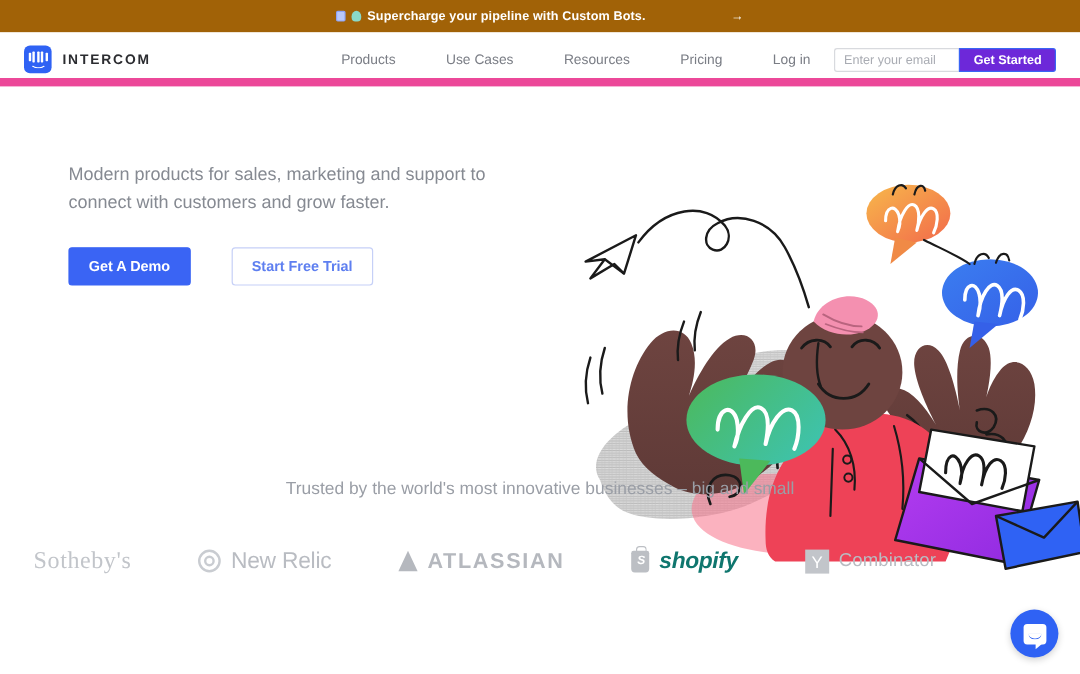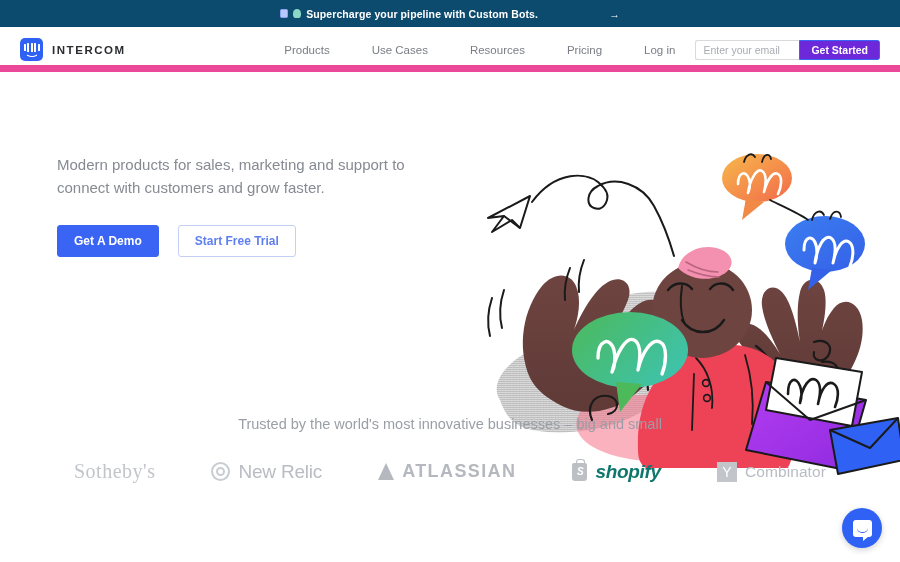--- a/index.html
+++ b/index.html
@@ -7,21 +7,21 @@
     width: 900px; height: 562px;
     background: #ffffff;
     font-family: "Liberation Sans", sans-serif;
     overflow: hidden;
   }
   #page { position: relative; width: 900px; height: 562px; background: #ffffff; }
 
   
   .banner {
     height: 27px; width: 100%;
-    background: #0c4a6e;
+    background: #a16207;
     display: flex; align-items: center; justify-content: center;
     gap: 5px;
     color: #ffffff;
     font-size: 10.5px; font-weight: bold;
     letter-spacing: .1px;
   }
   .banner .emo { font-size: 10px; line-height: 1; display: inline-block; }
   .banner .emo.bot {
     width: 8px; height: 9px; background: #b9c8fb; border-radius: 1.5px;
     border: 1px solid #8ea3f7; position: relative; top: 0px;
@@ -97,46 +97,45 @@
   }
 
   
   .hero { position: relative; width: 900px; height: 320px; }
   .hero-copy { position: absolute; left: 57px; top: 62px; width: 420px; }
   .hero-title {
     font-size: 27.5px; line-height: 36px; color: #1e2024; font-weight: normal;
     letter-spacing: -.2px;
   }
   .hero-sub {
-    margin-top: 19px;
     font-size: 15px; line-height: 23px; color: #868a92; font-weight: normal;
   }
-  .hero-btns { margin-top: 26px; display: flex; align-items: center; gap: 19px; }
+  .hero-btns { margin-top: 26px; display: flex; align-items: center; gap: 34px; }
   .btn-primary {
     background: #3a64f4; color: #ffffff; border: 1px solid #3a64f4;
     border-radius: 3px; font-size: 12px; font-weight: bold;
     padding: 8px 16px; cursor: pointer; font-family: "Liberation Sans", sans-serif;
   }
   .btn-secondary {
     background: #ffffff; color: #5e7ff0; border: 1px solid #c6d0f7;
     border-radius: 3px; font-size: 12px; font-weight: bold;
     padding: 8px 16px; cursor: pointer; font-family: "Liberation Sans", sans-serif;
   }
 
   .hero-art { position: absolute; left: 470px; top: 78px; width: 430px; height: 330px; }
   .hero-art svg { display: block; width: 430px; height: 330px; }
 
   
   .trusted {
-    position: absolute; left: 0; top: 416px; width: 900px;
+    position: absolute; left: 0; top: 400px; width: 900px;
     text-align: center;
   }
   .trusted-text { font-size: 14.5px; color: #9a9ea6; }
   .logos {
-    margin-top: 28px; display: flex; align-items: center; justify-content: center;
+    margin-top: 40px; display: flex; align-items: center; 
     gap: 0;
   }
   .logo-item {
     display: flex; align-items: center; gap: 8px;
     color: #bcbfc4; padding: 0 28px;
   }
   .lg-sothebys { font-family: "Liberation Serif", serif; font-size: 20px; letter-spacing: .5px; color: #c2c5ca; }
   .lg-newrelic { font-size: 19px; color: #b9bcc2; letter-spacing: -.2px; }
   .nr-ring {
     width: 19px; height: 19px; border-radius: 50%;

